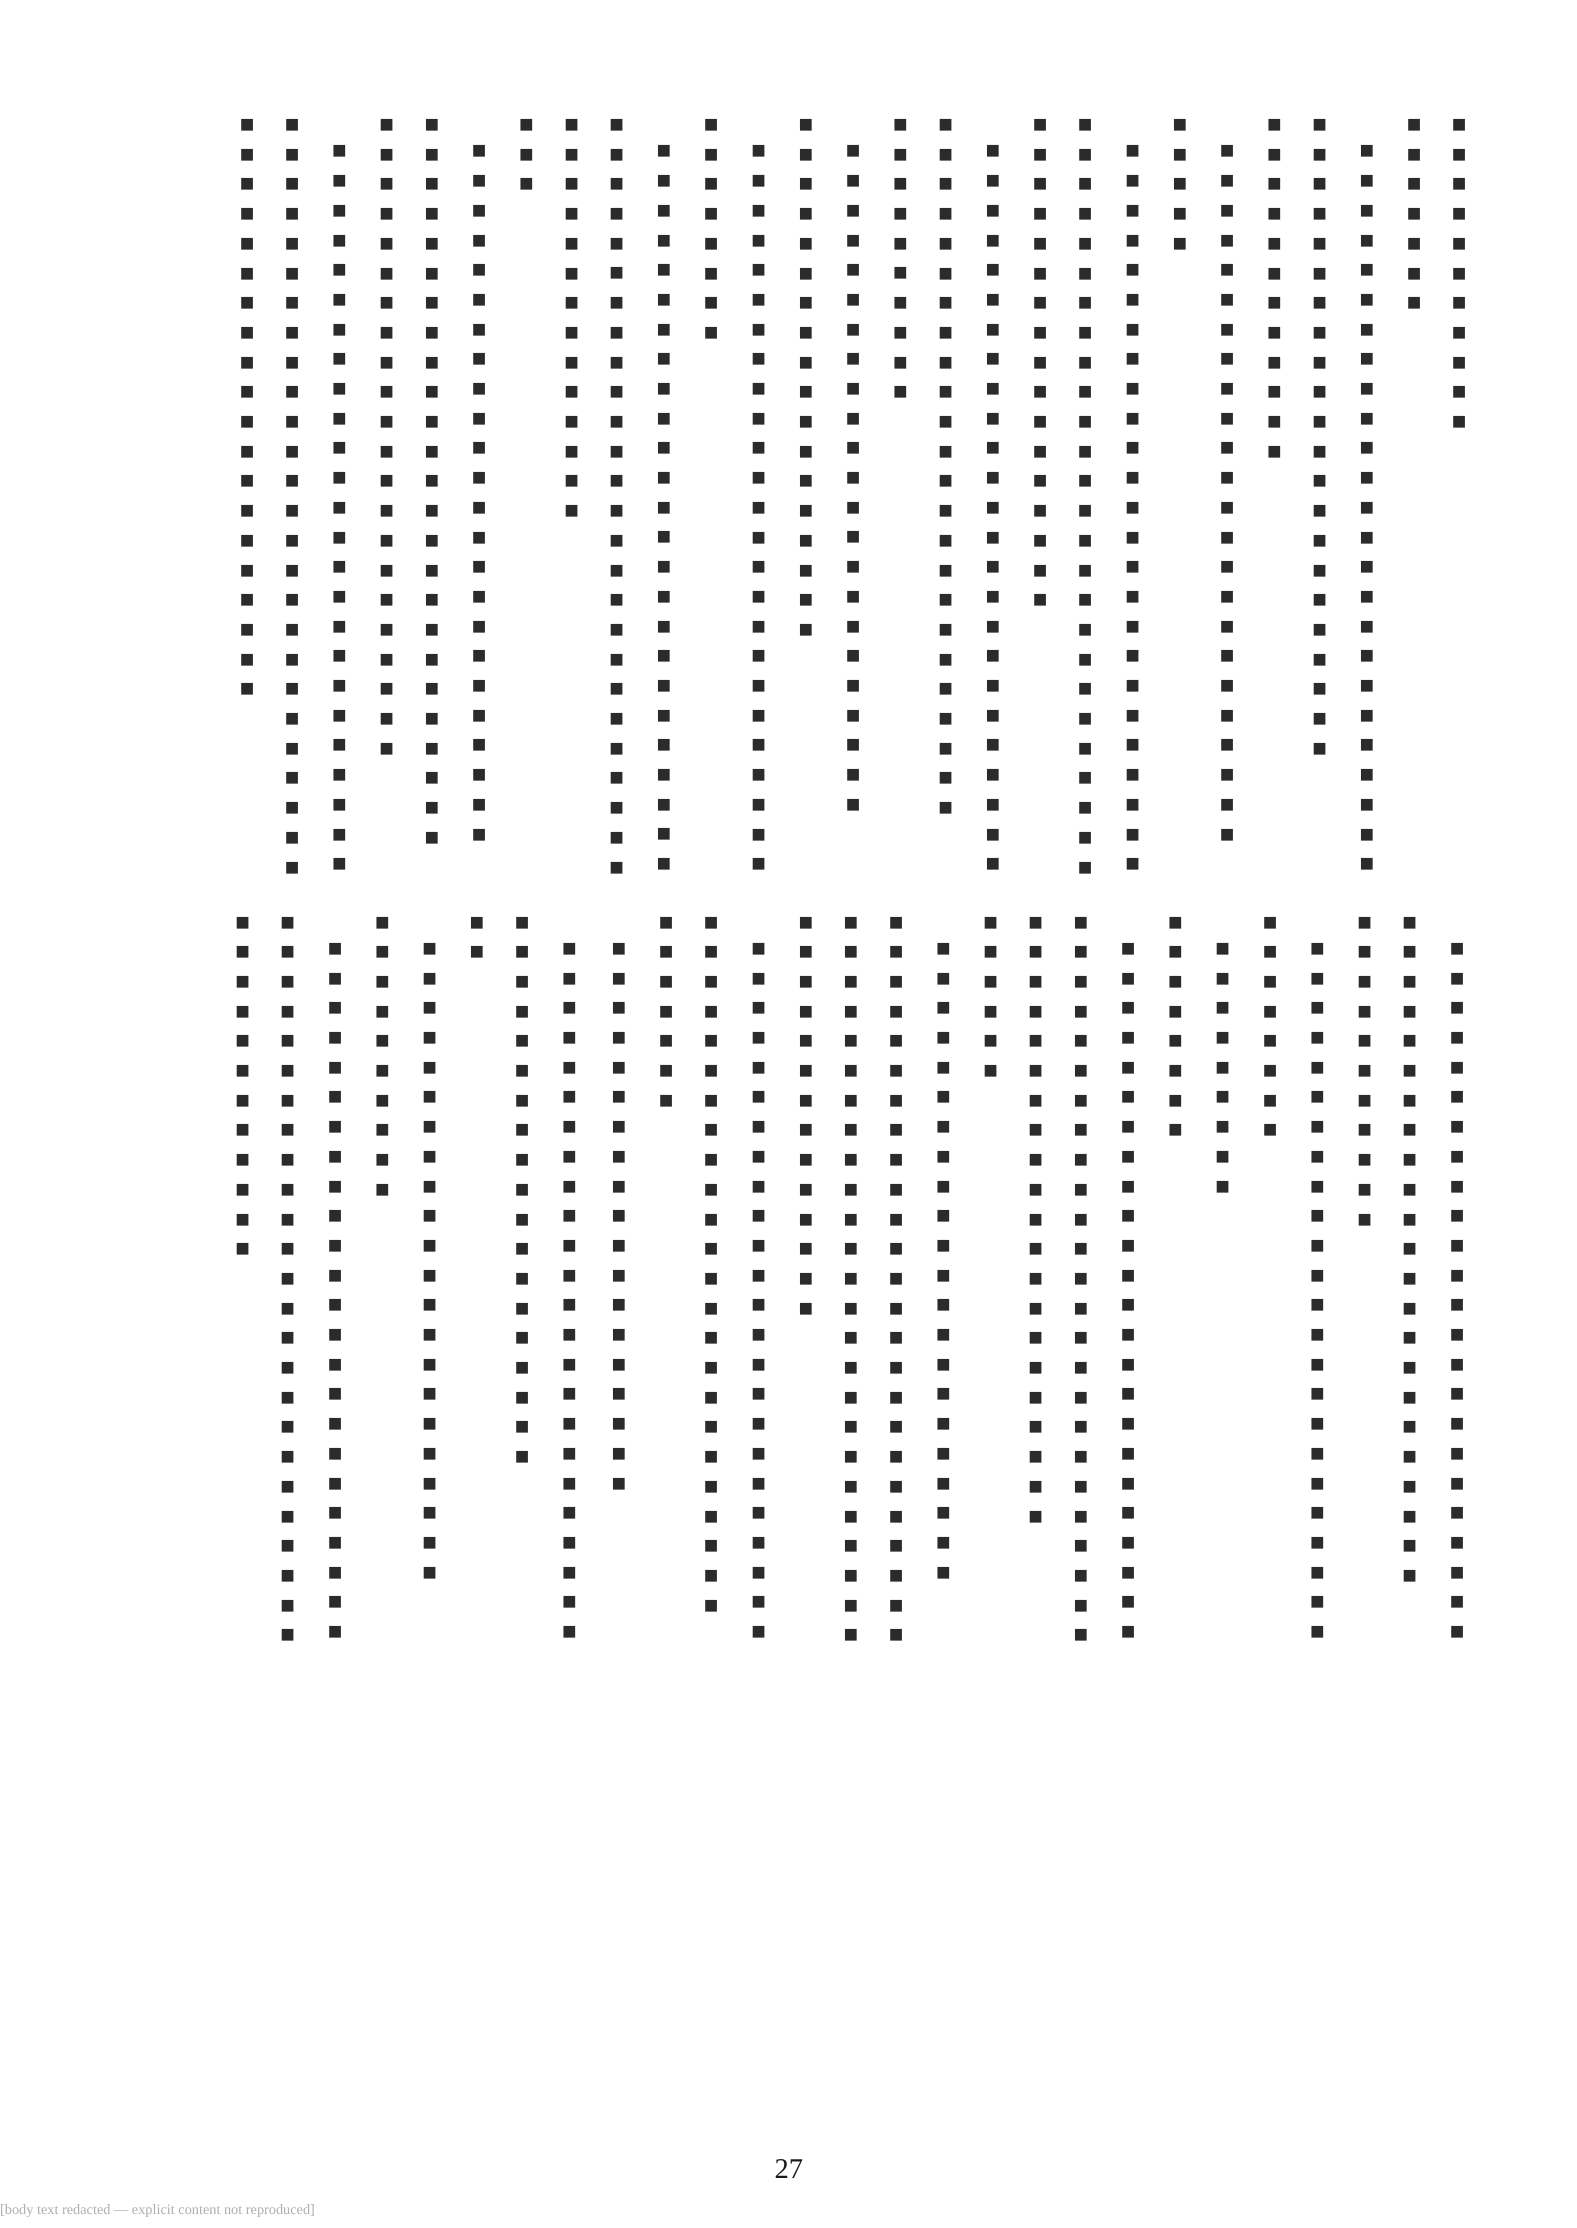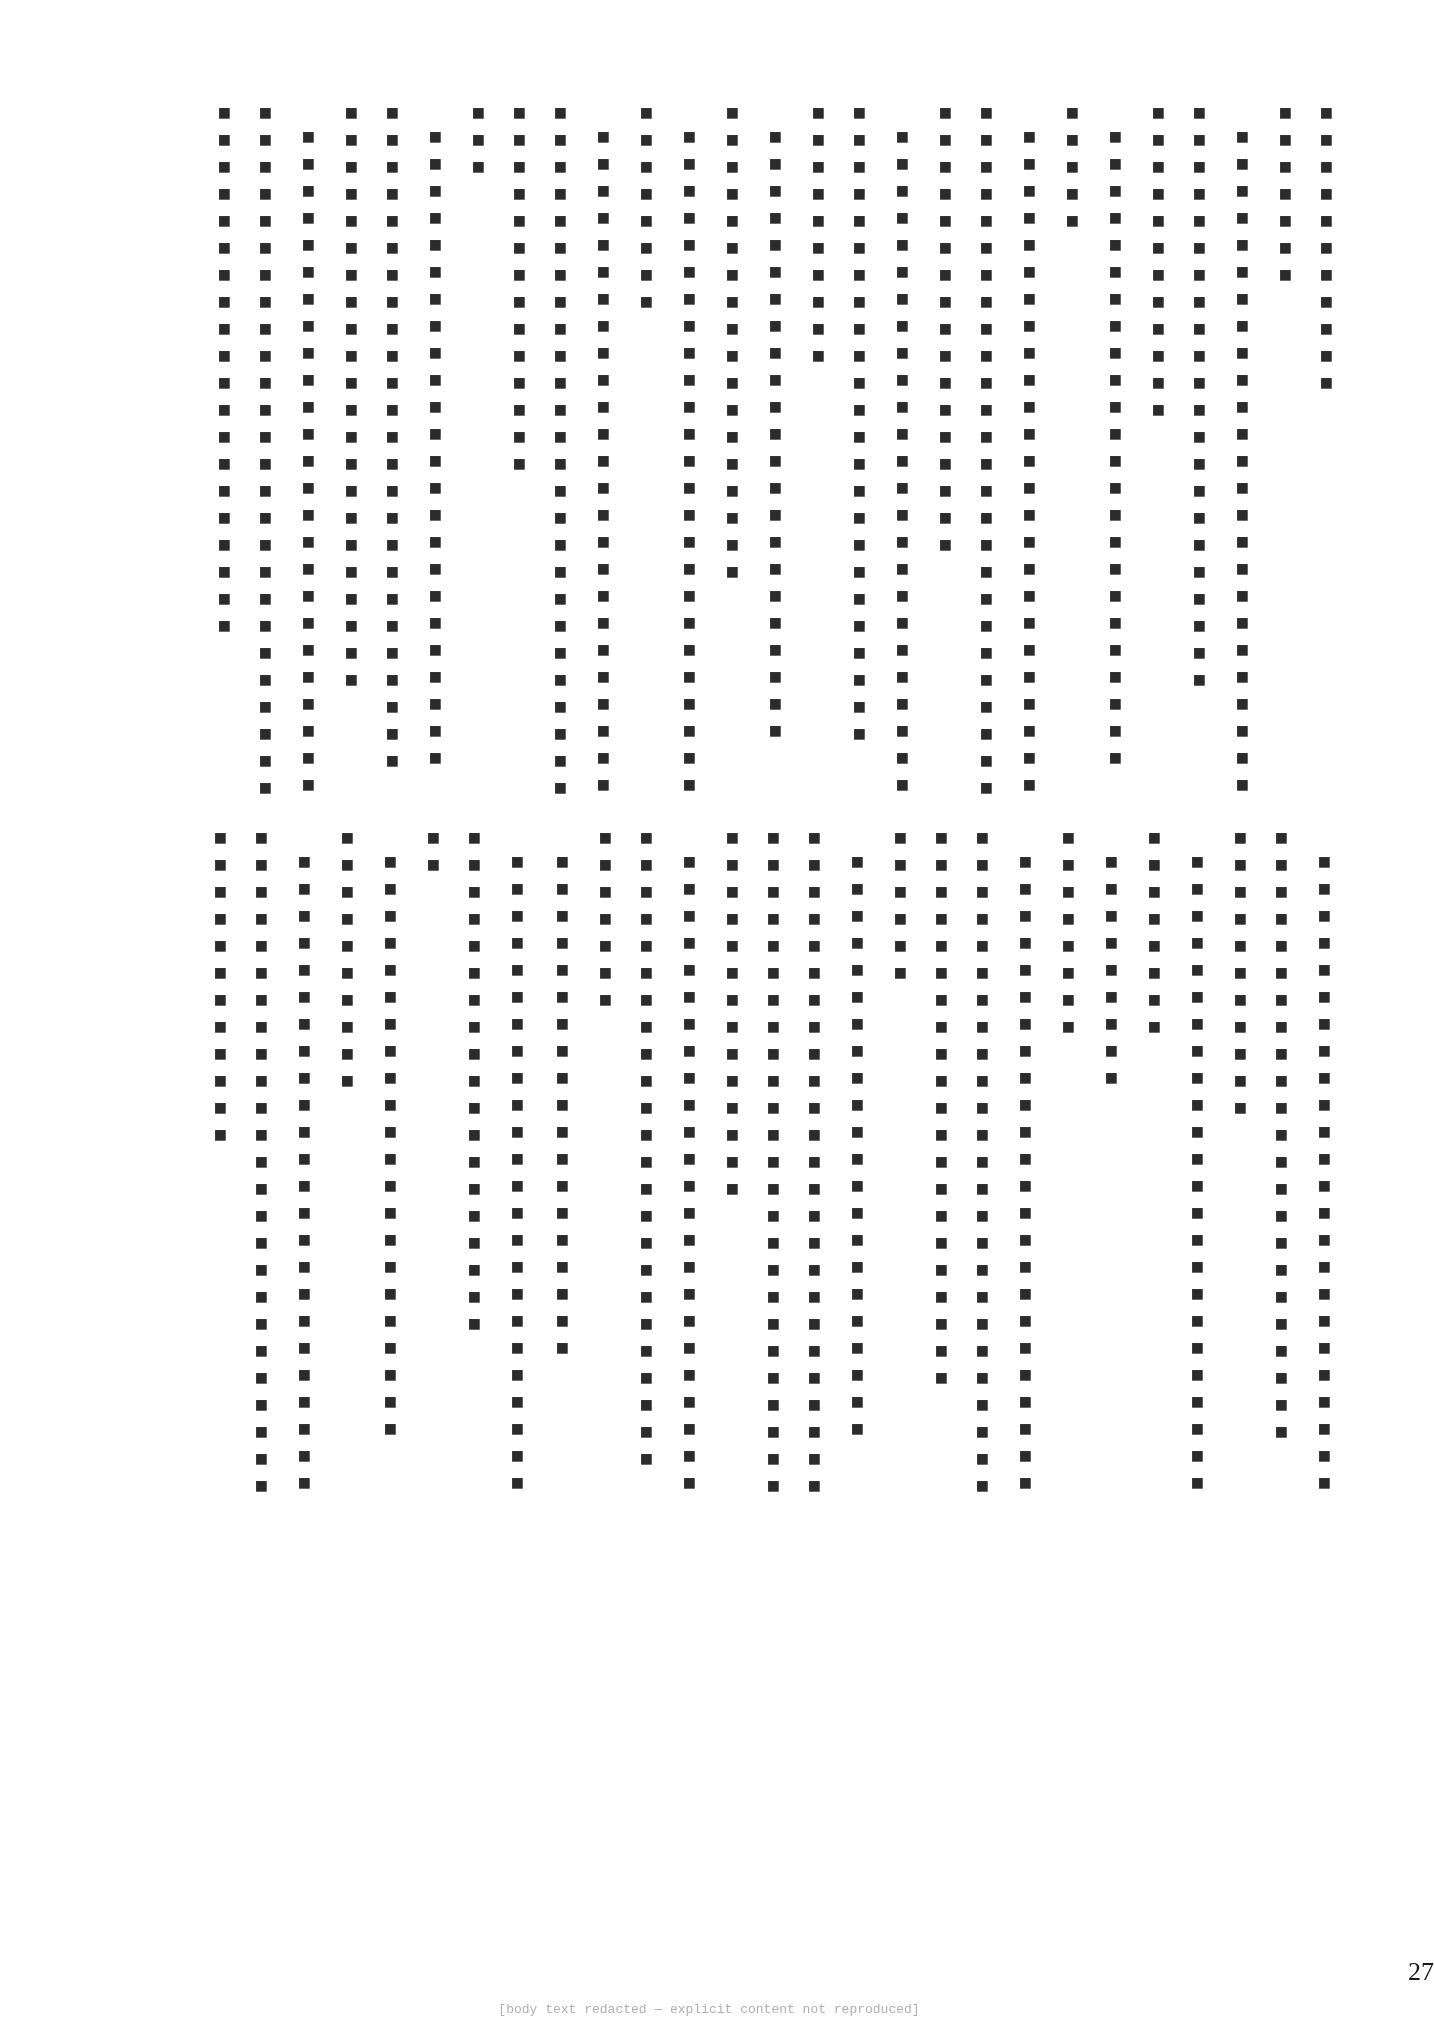--- a/index.html
+++ b/index.html
@@ -31,35 +31,35 @@
   .col {
     margin: 0;
     margin-block-end: 15px; 
     color: #2b2b2b;
   }
   .page-number {
     position: absolute;
     bottom: 38px;
     left: 0;
     right: 0;
-    text-align: right;
+    text-align: center;
     font-size: 26px;
     color: #1a1a1a;
     writing-mode: horizontal-tb;
   }
   .redaction-note {
     position: absolute;
     bottom: 8px;
     left: 0;
     right: 16px;
-    text-align: center;
+    text-align: left;
     font-size: 13px;
     color: #b0b0b0;
     writing-mode: horizontal-tb;
-    font-family: Liberation Mono, monospace;
+    font-family: Liberation Serif, serif;
   }
 </style>
 </head>
 <body>
 
 <div class="page">
 
   <div class="tier tier-top">
       <p class="col">■■■■■■■■■■■</p>
       <p class="col">■■■■■■■</p>

